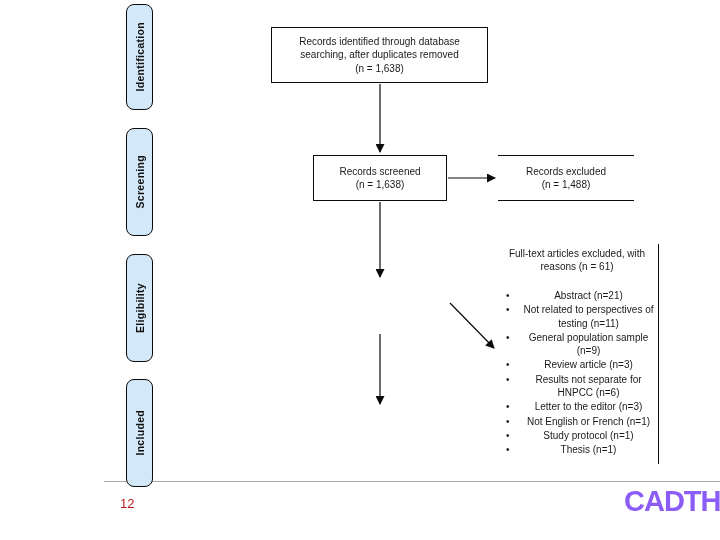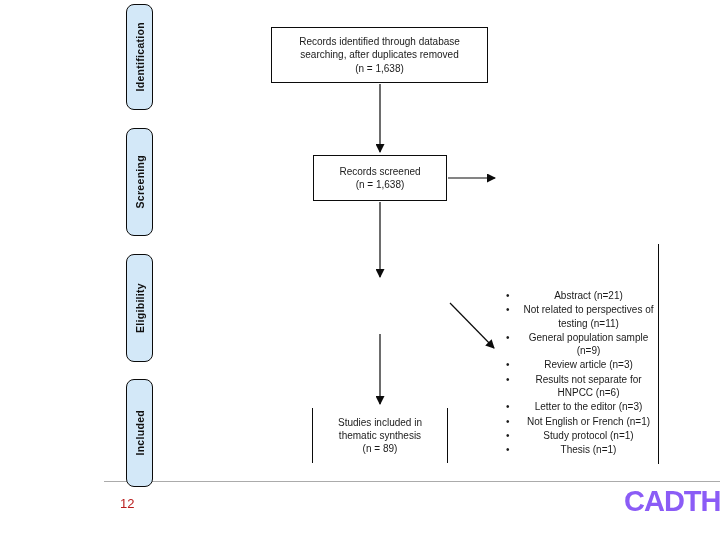--- a/index.html
+++ b/index.html
@@ -91,24 +91,25 @@
   </div>
   <div class="stage st-included">
     <span>Included</span>
   </div>
 
   <div class="flow-box bordered bx-identified">Records identified through database
 searching, after duplicates removed
 (n = 1,638)</div>
   <div class="flow-box bordered bx-screened">Records screened
 (n = 1,638)</div>
-  <div class="flow-box bx-studies">Studies included in
-thematic synthesis
-(n = 89)</div>
+  <div class="flow-box bx-excluded">Records excluded
+(n = 1,488)</div>
 
+  <div class="exc-title">Full-text articles excluded, with
+reasons (n = 61)</div>
   <div class="exc-right-border"></div>
   <ul class="exc-list">
     <li>Abstract (n=21)</li>
     <li>Not related to perspectives of testing (n=11)</li>
     <li>General population sample (n=9)</li>
     <li>Review article (n=3)</li>
     <li>Results not separate for HNPCC (n=6)</li>
     <li>Letter to the editor (n=3)</li>
     <li>Not English or French (n=1)</li>
     <li>Study protocol (n=1)</li>

